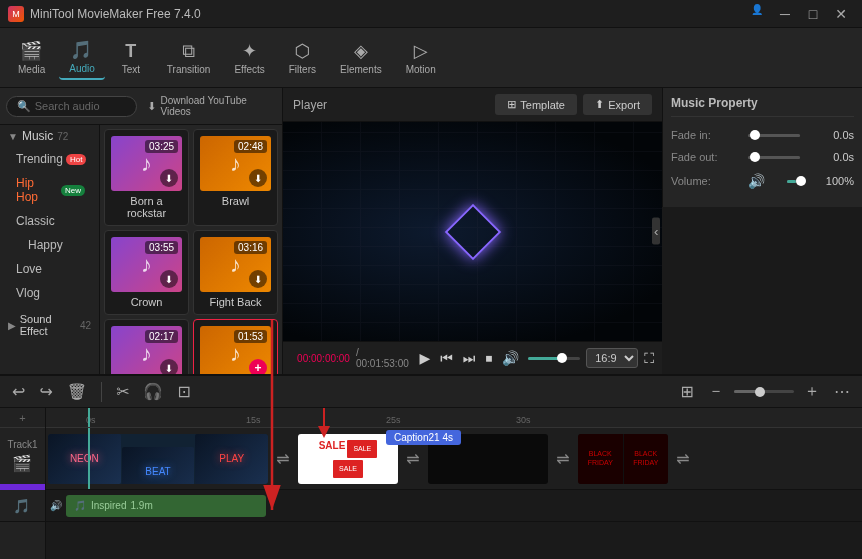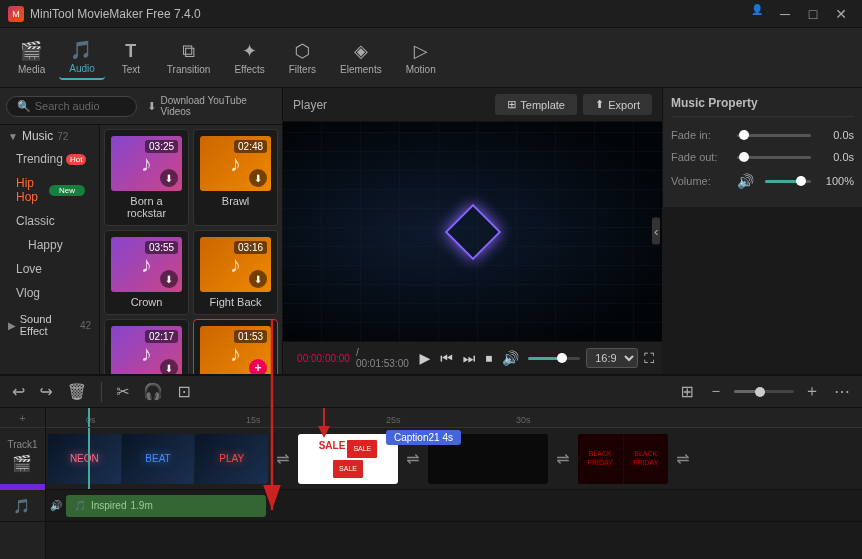--- a/index.html
+++ b/index.html
@@ -23,21 +23,21 @@
     
     .left-panel { width: 350px; background: #252525; border-right: 1px solid #111; display: flex; flex-direction: column; }
     .search-box { background: #1a1a1a; border: 1px solid #444; border-radius: 12px; padding: 3px 10px; color: #ccc; width: 140px; font-size: 11px; display: flex; align-items: center; gap: 4px; }
     .download-yt { display: flex; align-items: center; gap: 4px; color: #aaa; font-size: 11px; cursor: pointer; padding: 3px 6px; }
 
     
     .sidebar { width: 100px; background: #222; border-right: 1px solid #111; }
     .sidebar-group { padding: 4px 8px; cursor: pointer; display: flex; align-items: center; gap: 4px; }
     .sidebar-item { padding: 5px 14px; cursor: pointer; color: #bbb; font-size: 12px; }
     .sidebar-item.active { color: #ff6b35; }
-    .badge-new { background: #15803d; color: #fff; font-size: 8px; padding: 1px 10px; border-radius: 8px; margin-left: 3px; }
+    .badge-new { background: #15803d; color: #fff; font-size: 8px; padding: 1px 4px; border-radius: 8px; margin-left: 3px; }
     .badge-hot { background: #e44; color: #fff; font-size: 8px; padding: 1px 4px; border-radius: 8px; margin-left: 3px; }
 
     
     .music-grid { flex: 1; overflow-y: auto; padding: 4px; display: grid; grid-template-columns: 1fr 1fr; gap: 4px; align-content: start; }
     .music-card { background: #1a1a1a; border-radius: 4px; padding: 6px; cursor: pointer; position: relative; border: 1px solid #333; }
     .music-card.selected { border-color: #e05; }
     .music-card-thumb { width: 100%; height: 55px; background: #c44; border-radius: 3px; display: flex; align-items: center; justify-content: center; position: relative; margin-bottom: 4px; }
     .music-card-thumb.purple { background: linear-gradient(135deg, #8844cc, #cc4488); }
     .music-card-thumb.orange { background: linear-gradient(135deg, #cc6600, #ee8800); }
     .music-note { font-size: 22px; color: rgba(255,255,255,0.8); }
@@ -63,21 +63,21 @@
     .time-display { color: #e05; font-size: 10px; white-space: nowrap; }
     .time-total { color: #888; font-size: 10px; }
     .ctrl-btn { background: none; border: none; color: #ccc; cursor: pointer; font-size: 14px; padding: 2px; }
     .volume-slider { width: 55px; height: 3px; background: #444; border-radius: 2px; }
     .aspect-select { background: #333; border: 1px solid #555; color: #ccc; font-size: 11px; padding: 2px 4px; border-radius: 3px; }
     .fullscreen-btn { background: none; border: none; color: #ccc; cursor: pointer; font-size: 14px; }
 
     
     .props-panel { width: 200px; background: #252525; border-left: 1px solid #111; padding: 8px; }
     .props-title { color: #bbb; font-size: 12px; font-weight: bold; margin-bottom: 12px; padding-bottom: 6px; border-bottom: 1px solid #333; }
-    .prop-row { display: flex; align-items: center; margin-bottom: 10px; gap: 11px; }
+    .prop-row { display: flex; align-items: center; margin-bottom: 10px; gap: 22px; }
     .prop-label { color: #888; font-size: 11px; width: 55px; flex-shrink: 0; }
     .prop-slider { flex: 1; height: 3px; background: #444; border-radius: 2px; cursor: pointer; position: relative; }
     .prop-value { color: #ccc; font-size: 11px; width: 32px; text-align: right; }
     .prop-icon { font-size: 14px; color: #aaa; }
 
     
     .timeline { height: 185px; background: #1a1a1a; border-top: 2px solid #111; display: flex; flex-direction: column; }
     .timeline-toolbar { height: 32px; background: #222; display: flex; align-items: center; padding: 0 8px; gap: 6px; border-bottom: 1px solid #111; }
     .tl-btn { background: none; border: none; color: #aaa; cursor: pointer; font-size: 16px; padding: 2px 4px; }
     .tl-sep { width: 1px; height: 20px; background: #444; margin: 0 4px; }
@@ -435,21 +435,21 @@
             <span>Caption21</span>
             <span> </span>
             <span>4s</span>
           </span>
         </div>
 
         <div class="neon-clip vid-clip">
           <div class="neon-frame" style="background:linear-gradient(135deg,#0a1525,#1a3050);">
             <span style="color:#ff6688;font-size:10px;text-shadow:0 0 8px #ff6688;">NEON</span>
           </div>
-          <div class="neon-frame" style="background:linear-gradient(135deg,#0a1525,#1a3050);">
+          <div class="neon-frame" style="background:linear-gradient(135deg,#0a1525,#1a3050);margin-top:13px;">
             <span style="color:#4488ff;font-size:10px;text-shadow:0 0 8px #4488ff;">BEAT</span>
           </div>
           <div class="neon-frame" style="background:linear-gradient(135deg,#0a1525,#1a3050);">
             <span style="color:#ff4444;font-size:10px;text-shadow:0 0 8px #ff4444;">PLAY</span>
           </div>
         </div>
 
         <div style="position:absolute;left:42px;top:0;width:2px;height:100%;background:#4a9;z-index:10;"></div>
 
         <div style="position:absolute;left:268px;top:-30px;z-index:20;pointer-events:none;">

